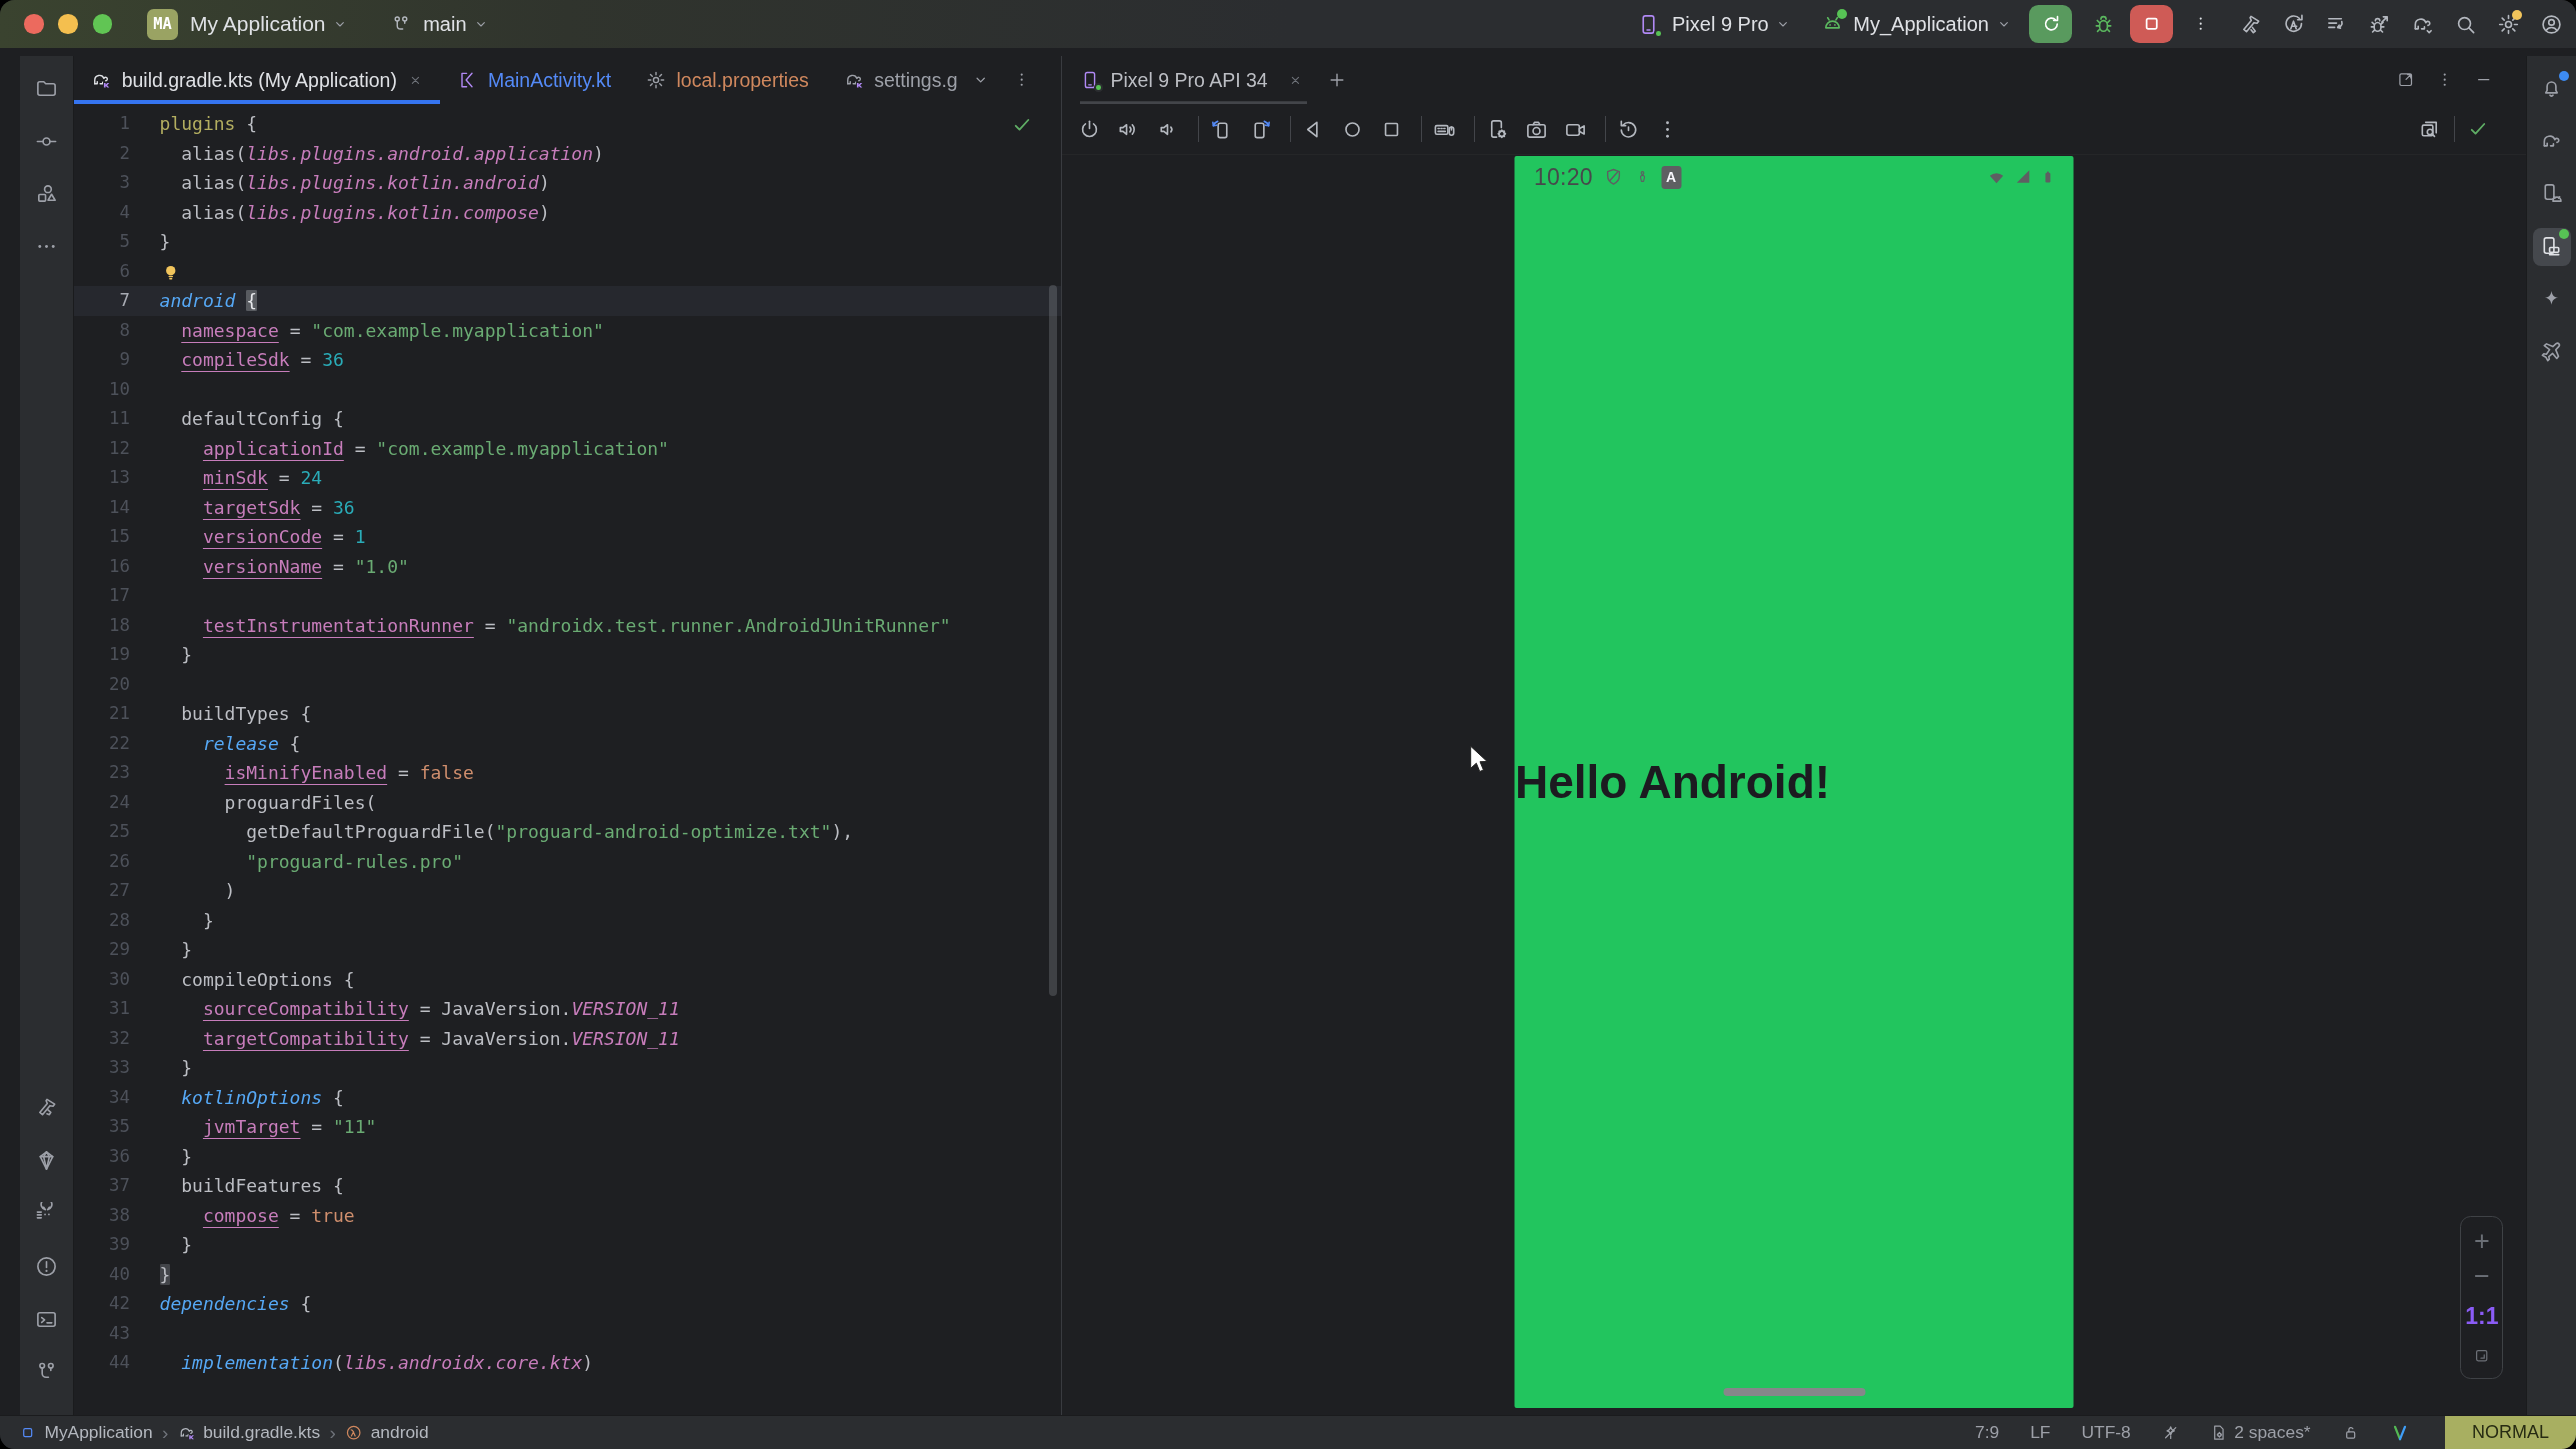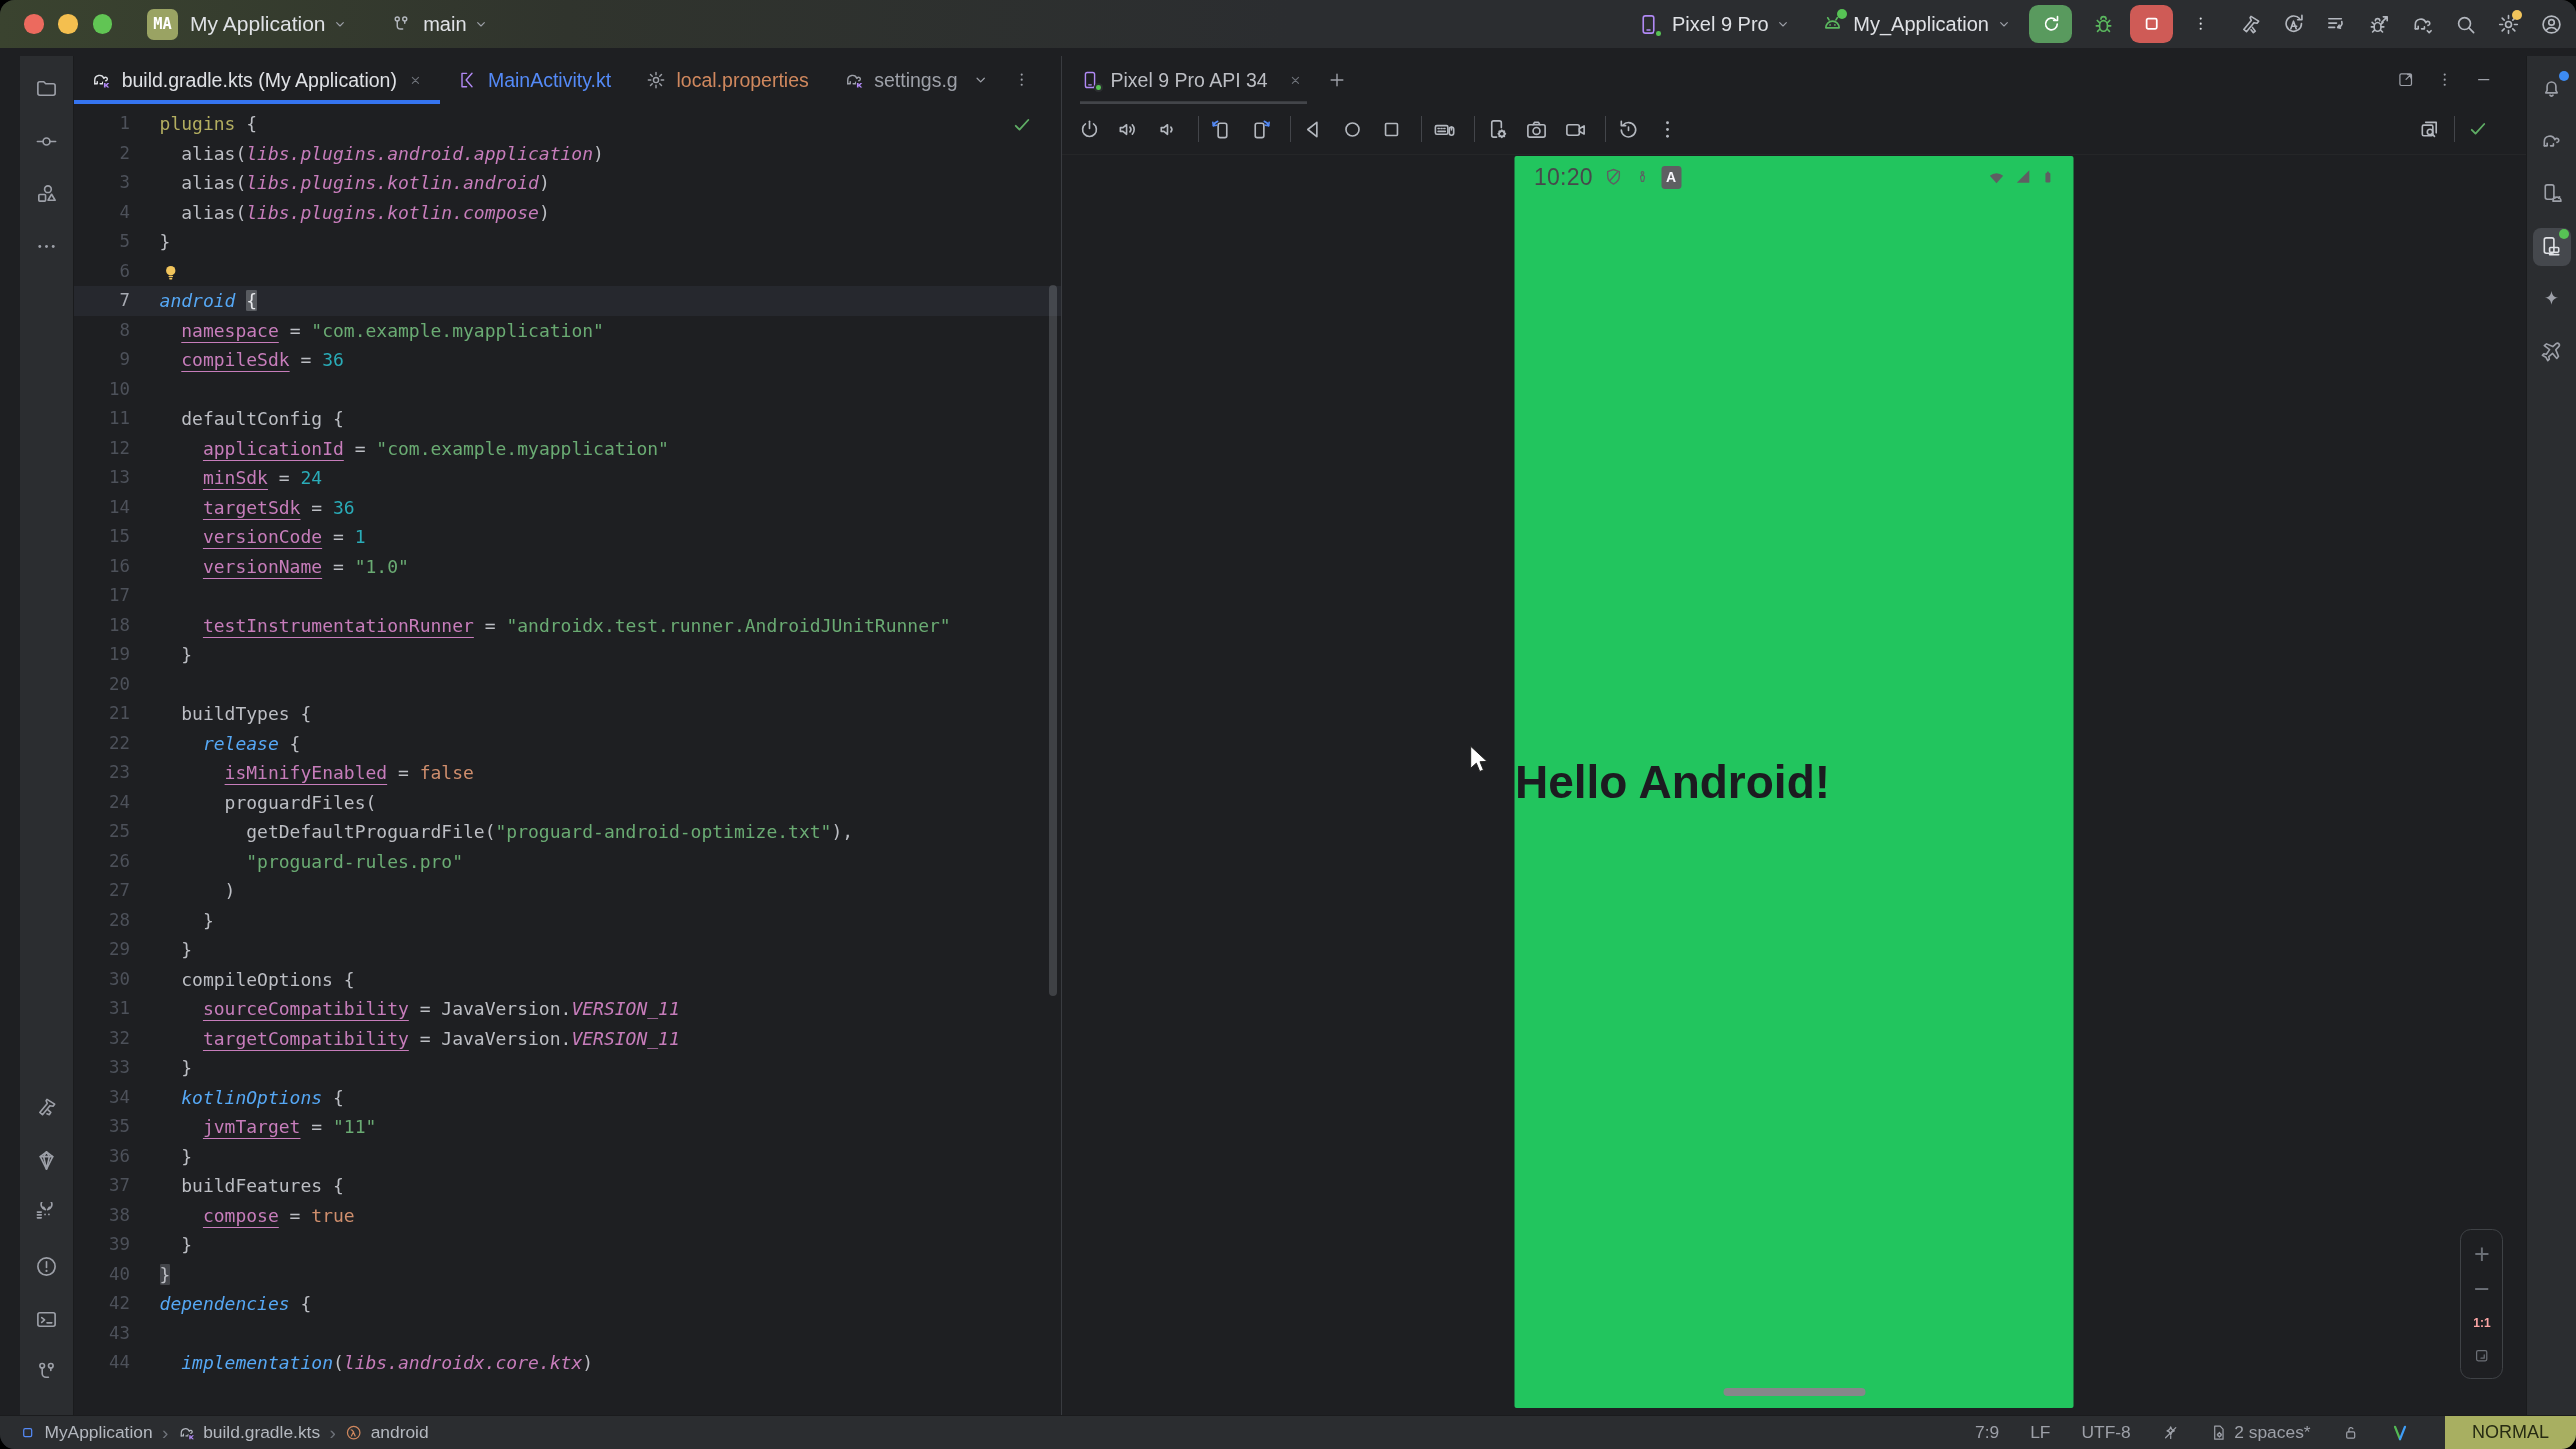--- a/index.html
+++ b/index.html
@@ -90,21 +90,21 @@
   .phone-time { font-size:23px; color:#47484b; letter-spacing:0.3px; }
   .ps-ic { width:20px; height:20px; color:#5e5f62; margin-left:10.7px; }
   .ps-right { margin-left:auto; display:flex; align-items:center; gap:6.7px; color:#5e5f62; }
   .a-box { width:20px; height:23px; border-radius:3.4px; background:#5e5f62; color:#f8f7fd; font-size:14px; font-weight:bold;
     display:flex; align-items:center; justify-content:center; margin-left:10.7px; }
   .hello { font-size:46px; font-weight:bold; color:#1c1b20; letter-spacing:0; }
   .nav-handle { position:absolute; bottom:12px; left:50%; transform:translateX(-50%); width:142px; height:7.4px;
     border-radius:4px; background:#86878a; }
   .zoom-ctrl { position:absolute; right:23px; bottom:36px; width:43px; border:1.3px solid #3f4246; border-radius:10.7px;
     display:flex; flex-direction:column; align-items:center; padding:13.4px 0; gap:17.4px; color:#6b6f76; }
-  .zoom-ctrl .zlabel { font-size:12px; font-weight:bold; color:#fca5a5; }
+  .zoom-ctrl .zlabel { font-size:23px; font-weight:bold; color:#8b5cf6; }
   .mouse-cursor { position:absolute; left:405px; top:590px; width:27px; height:29.5px; }
 
   
   .statusbar { position:absolute; left:0; right:0; bottom:0; height:34px; background:#2b2d30; border-top:0.7px solid #1a1b1d;
     display:flex; align-items:center; font-size:17.4px; color:#9da0a8; }
   .crumbs { display:flex; align-items:center; gap:9.4px; padding-left:19px; color:#b4b8bf; }
   .crumb { display:flex; align-items:center; gap:8px; }
   .crumb-sep { color:#6f737a; font-size:19px; }
   .sb-right { margin-left:auto; display:flex; align-items:center; gap:31px; height:100%; }
   .sb-item { display:flex; align-items:center; gap:6.7px; }

